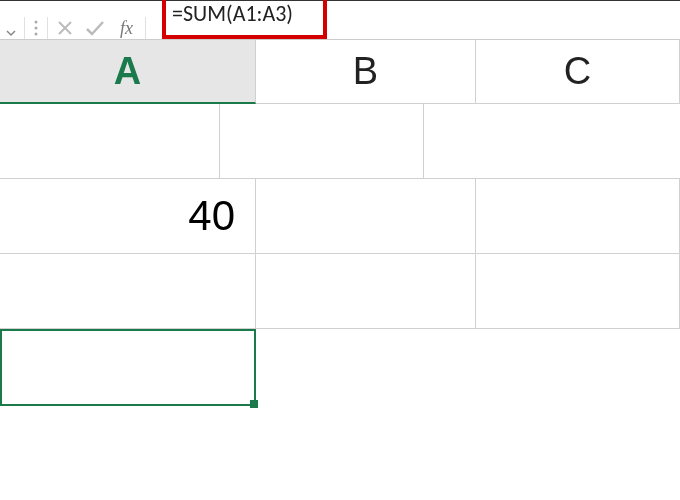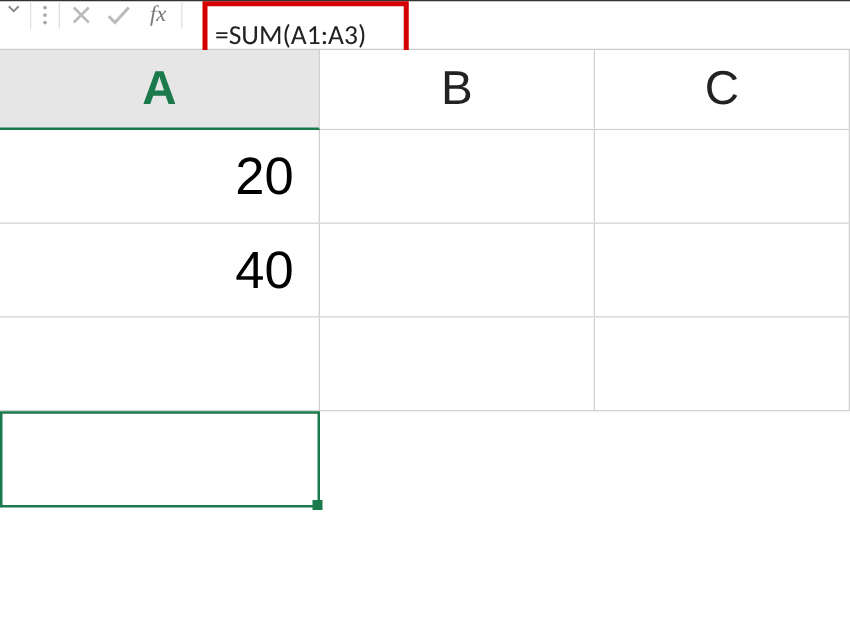--- a/index.html
+++ b/index.html
@@ -1,20 +1,20 @@
 <!DOCTYPE html>
 <html><head>
   <meta charset="utf-8">
   <style>
     * { box-sizing: border-box; margin: 0; padding: 0; }
     body { font-family: Calibri, Arial, sans-serif; background: #fff; width: 680px; height: 500px; overflow: hidden; }
 
     .formula-bar {
       display: flex;
-      align-items: flex-start;
+      align-items: flex-end;
       height: 40px;
       border-top: 1px solid #333;
       border-bottom: 1px solid #ccc;
       background: #fff;
       padding: 0 4px;
       gap: 6px;
     }
 
     .fb-dropdown-icon {
       color: #888;
@@ -180,23 +180,20 @@
       <span>B</span>
     </div>
     <div class="col-header col-c">
       <span>C</span>
     </div>
   </div>
 
   <div class="rows">
 
     <div class="row">
-      <div class="cell col-a">
-        <span>20</span>
-      </div>
       <div class="cell col-b"></div>
       <div class="cell col-c"></div>
     </div>
 
     <div class="row">
       <div class="cell col-a">
         <span>40</span>
       </div>
       <div class="cell col-b"></div>
       <div class="cell col-c"></div>

